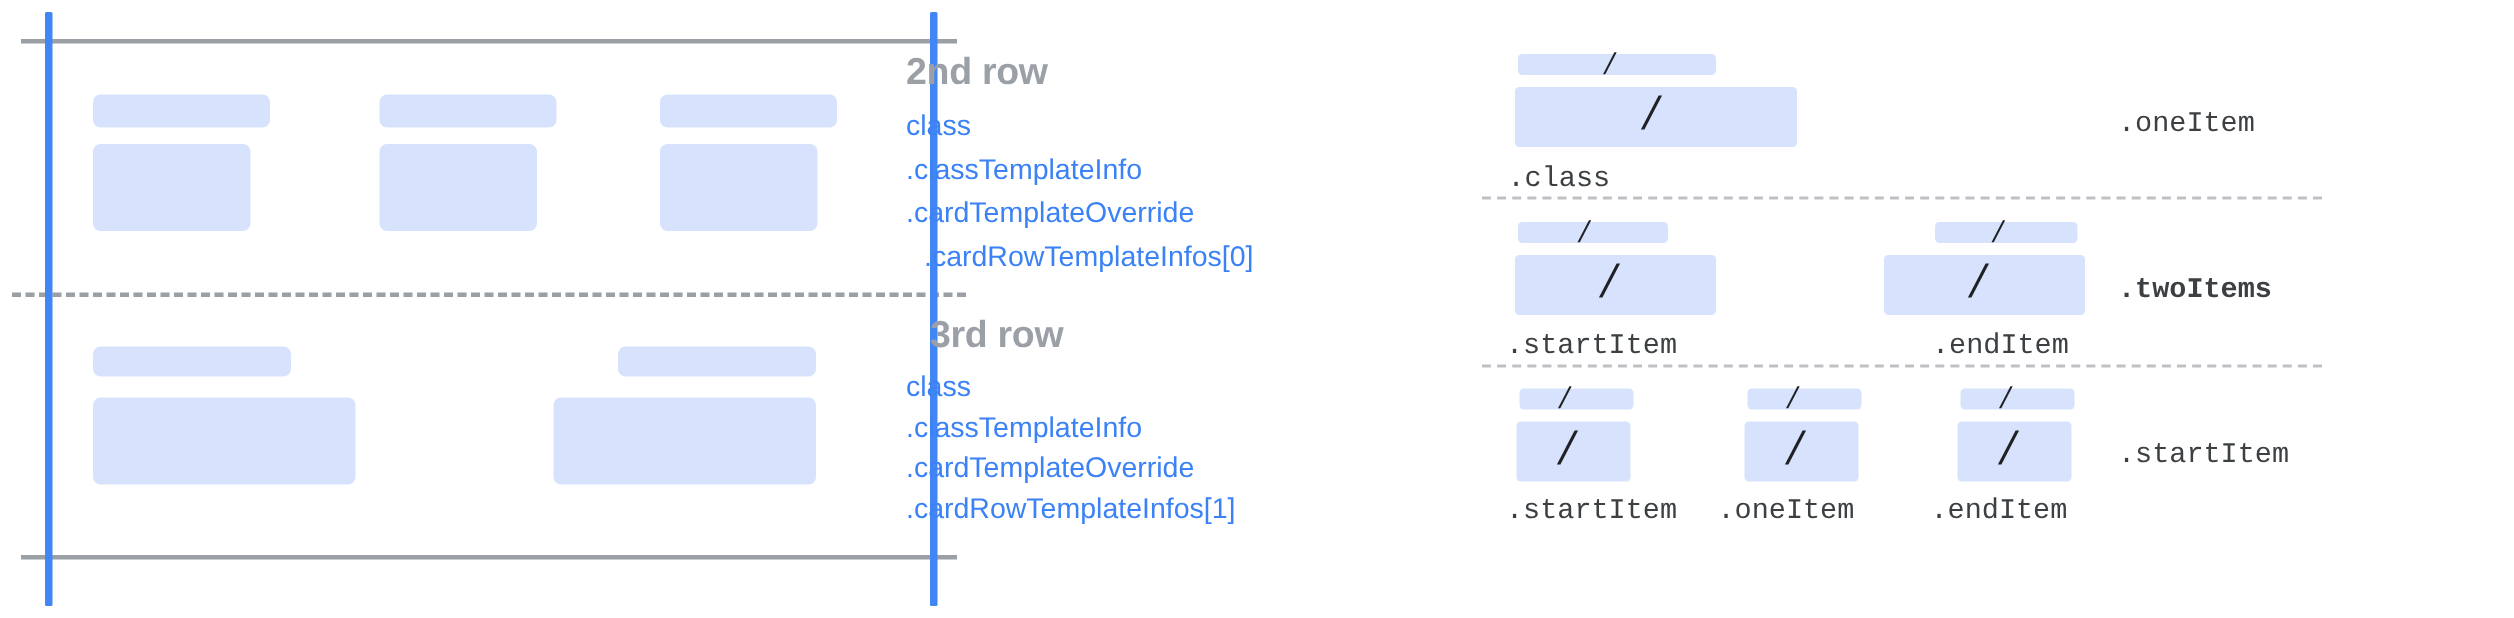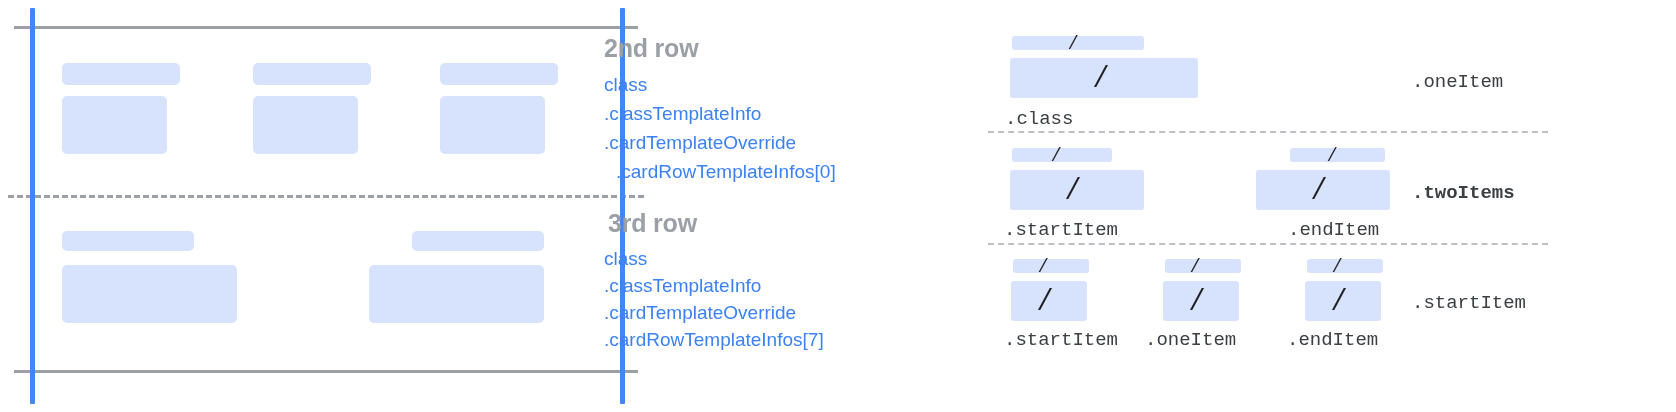--- a/index.html
+++ b/index.html
@@ -144,25 +144,25 @@
       </div>
   </div>
 
   <div class="text-col">
     <div id="row-text">
         <div class="row-title" style="left: 0px; top: 34px;">2nd row</div>
         <div class="code-line" style="left: 0px; top: 74px;">class</div>
         <div class="code-line" style="left: 0px; top: 103px;">.classTemplateInfo</div>
         <div class="code-line" style="left: 0px; top: 132px;">.cardTemplateOverride</div>
         <div class="code-line" style="left: 12px; top: 161px;">.cardRowTemplateInfos[0]</div>
-        <div class="row-title" style="left: 4px; top: 209px;">3rd row</div>
+        <div class="row-title" style="left: 16px; top: 209px;">3rd row</div>
         <div class="code-line" style="left: 0px; top: 248px;">class</div>
         <div class="code-line" style="left: 0px; top: 275px;">.classTemplateInfo</div>
         <div class="code-line" style="left: 0px; top: 302px;">.cardTemplateOverride</div>
-        <div class="code-line" style="left: 0px; top: 329px;">.cardRowTemplateInfos[7]</div>
+        <div class="code-line" style="left: 0px; top: 329px;">.cardRowTemplateInfos[1]</div>
       </div>
   </div>
 
   <div class="item-col">
     <div id="variants">
         <div class="sep" style="left: 988px; top: 131px; width: 560px;"></div>
         <div class="variant-label" style="left: 1412px; top: 71px;">.oneItem</div>
         <div class="cap" style="left: 1012px; top: 36px; width: 132px; height: 14px;"></div>
         <div class="slash" style="left: 1070px; top: 30.9px; font-size: 22px;">/</div>
         <div class="body" style="left: 1010px; top: 58px; width: 188px; height: 40px;"></div>

